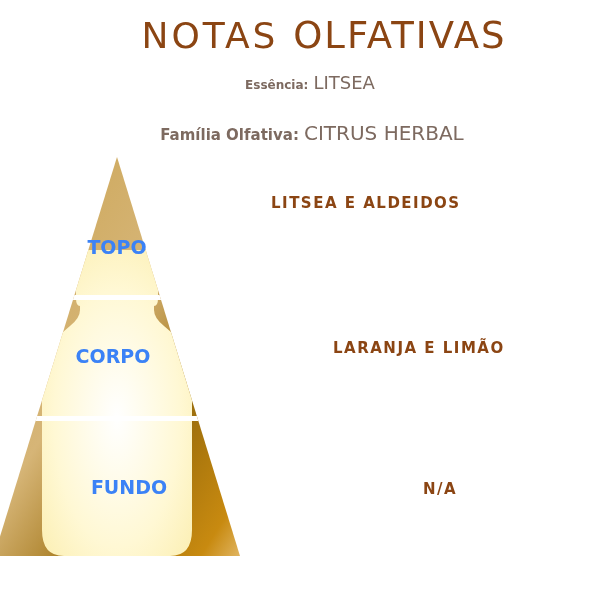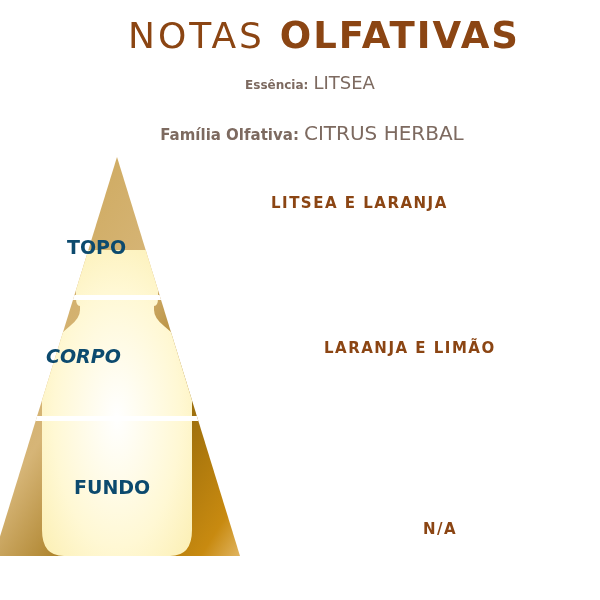--- a/index.html
+++ b/index.html
@@ -1,29 +1,29 @@
 <!DOCTYPE html>
 <html><head>
 <meta charset="utf-8">
 <style>
   html, body { margin:0; padding:0; }
   body { width:600px; height:600px; background:#ffffff; position:relative; overflow:hidden;
          font-family:"DejaVu Sans", sans-serif; }
   .title { position:absolute; top:14px; left:0; width:620px; text-align:center;
            font-size:37px; color:#8b4513; letter-spacing:3px; }
   .title .light { font-family:"DejaVu Sans", sans-serif; font-weight:normal; font-size:36px;margin-left:28px; }
-  .title .bold { font-weight:bold; letter-spacing:2px; }
+  .title .bold { font-weight:normal; letter-spacing:2px; }
   .sub1 { position:absolute; top:72px; left:0; width:620px; text-align:center; color:#7d6a60; }
   .sub1 .k { font-weight:bold; font-size:12px; }
   .sub1 .v { font-size:18px; }
   .sub2 { position:absolute; top:121px; left:0; width:600px; text-align:center; color:#7d6a60;padding-left:12px; }
   .sub2 .k { font-weight:bold; font-size:15px; }
   .sub2 .v { font-size:20px; }
   .pyr { position:absolute; left:0; top:0; width:600px; height:600px; }
-  .lvl-label { position:absolute; font-weight:bold; color:#0c4a6e; font-size:19px; }
+  .lvl-label { position:absolute; font-weight:bold; color:#3b82f6; font-size:19px; text-align:center; }
   .note { position:absolute; font-weight:bold; color:#8b4513; font-size:15px; letter-spacing:1.5px; }
 </style>
 </head>
 <body>
 
 <div class="title">
   <span class="light">NOTAS</span>
   <span class="bold">OLFATIVAS</span>
 </div>
 
@@ -61,18 +61,18 @@
     <path d="M86,250 Q76,250 76,262 L76,298 Q76,306 80,306 L80,310 Q80,318 70,326 Q42,348 42,380
          L42,530 Q42,556 64,556 L170,556 Q192,556 192,530 L192,380 Q192,348 164,326
          Q154,318 154,310 L154,306 Q158,306 158,298 L158,262 Q158,250 148,250 Z" fill="url(#bottleg)"></path>
 
     <rect x="-10" y="295" width="260" height="5" fill="#ffffff"></rect>
     <rect x="-10" y="416" width="260" height="5" fill="#ffffff"></rect>
   </g>
 </svg>
 
 <div class="lvl-label" style="left:67px;top:236px;width:100px;">TOPO</div>
-<div class="lvl-label" style="left:46px;top:345px;width:110px;font-style:italic;">CORPO</div>
+<div class="lvl-label" style="left:58px;top:345px;width:110px;">CORPO</div>
 <div class="lvl-label" style="left:74px;top:476px;width:110px;">FUNDO</div>
 
-<div class="note" style="left:271px;top:194px;">LITSEA E LARANJA</div>
-<div class="note" style="left:324px;top:339px;text-align:right;">LARANJA E LIMÃO</div>
-<div class="note" style="left:423px;top:480px;margin-top:40px;">N/A</div>
+<div class="note" style="left:271px;top:194px;">LITSEA E ALDEIDOS</div>
+<div class="note" style="left:333px;top:339px;text-align:right;">LARANJA E LIMÃO</div>
+<div class="note" style="left:423px;top:480px;">N/A</div>
 
 </body></html>

